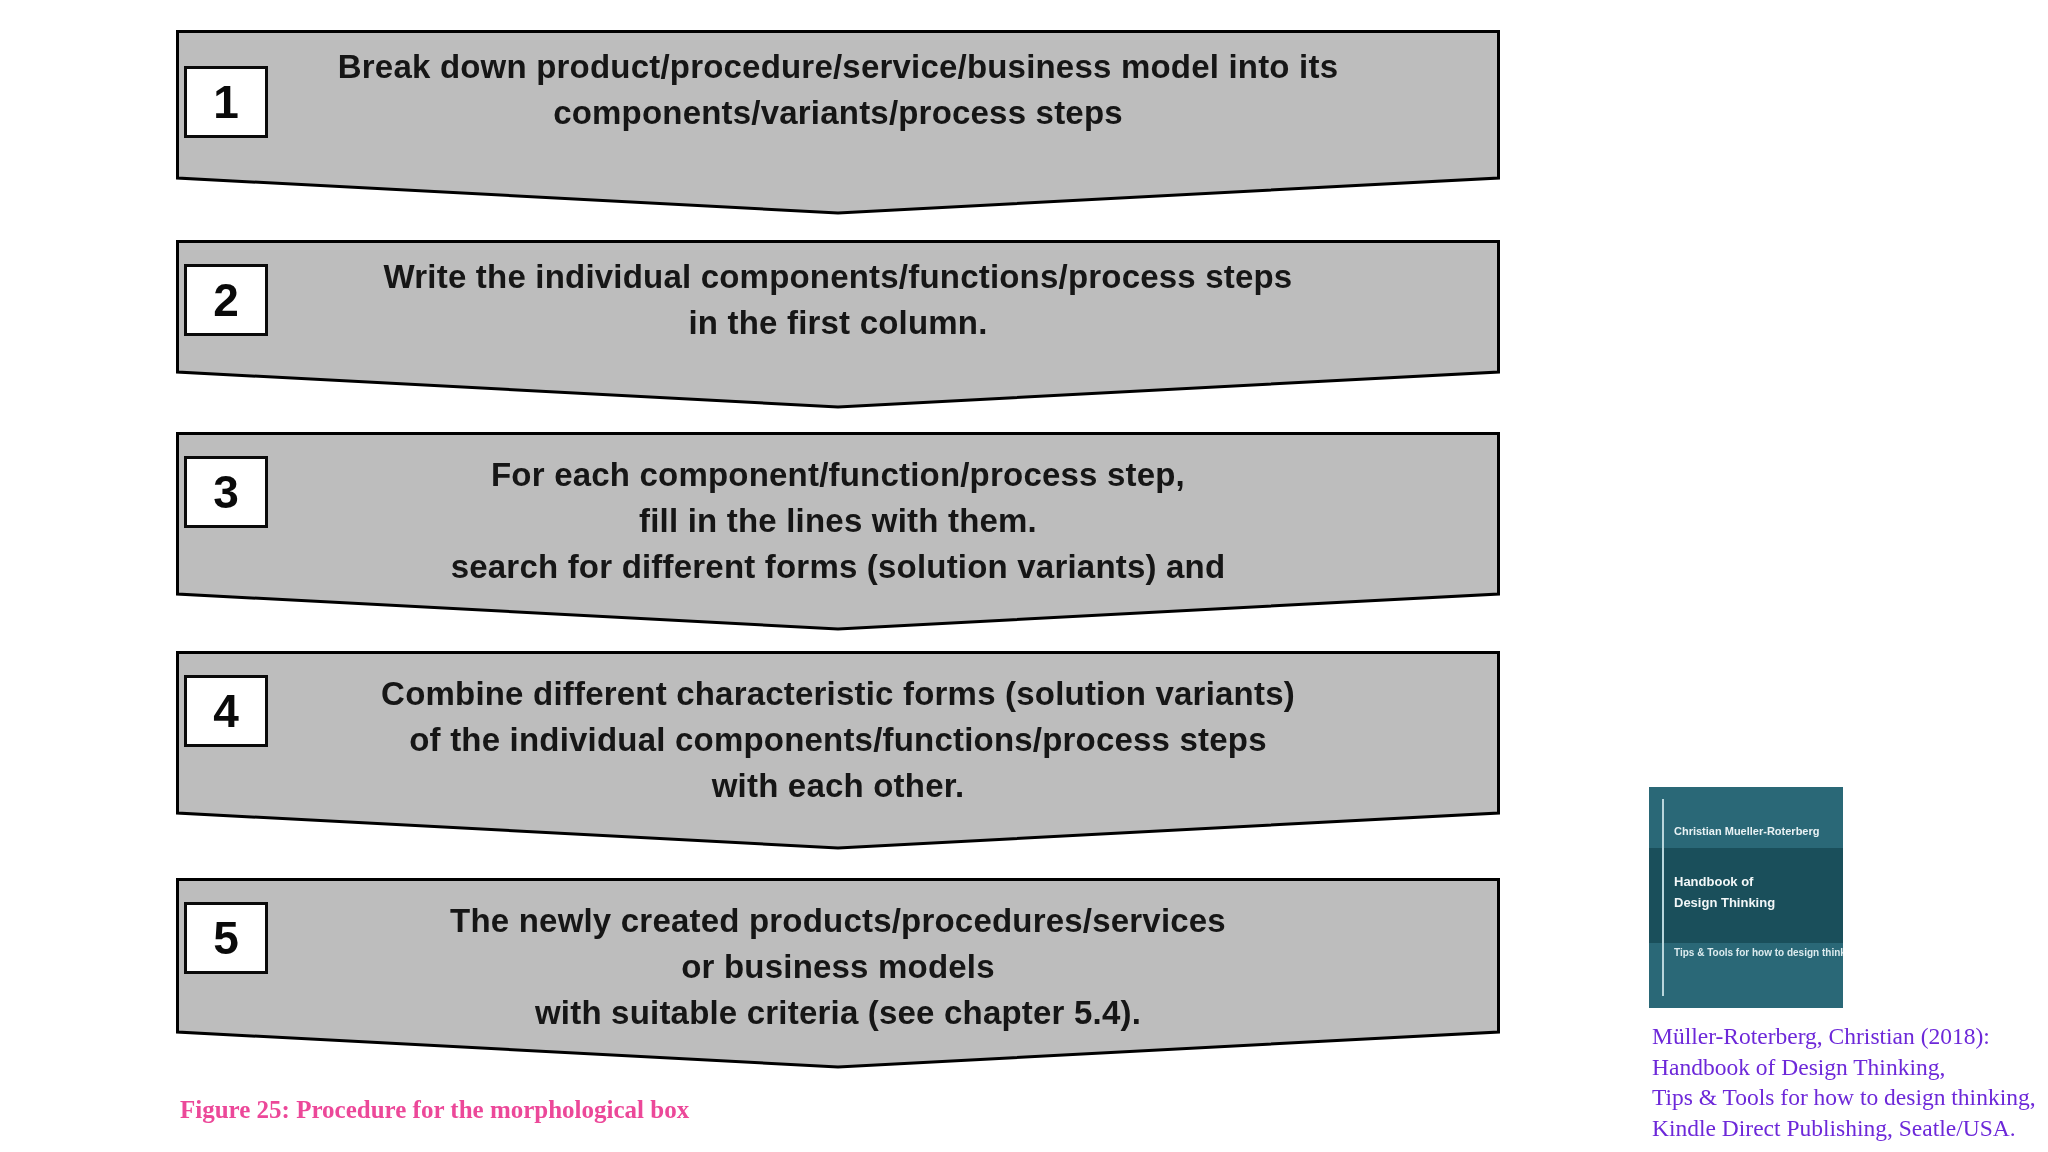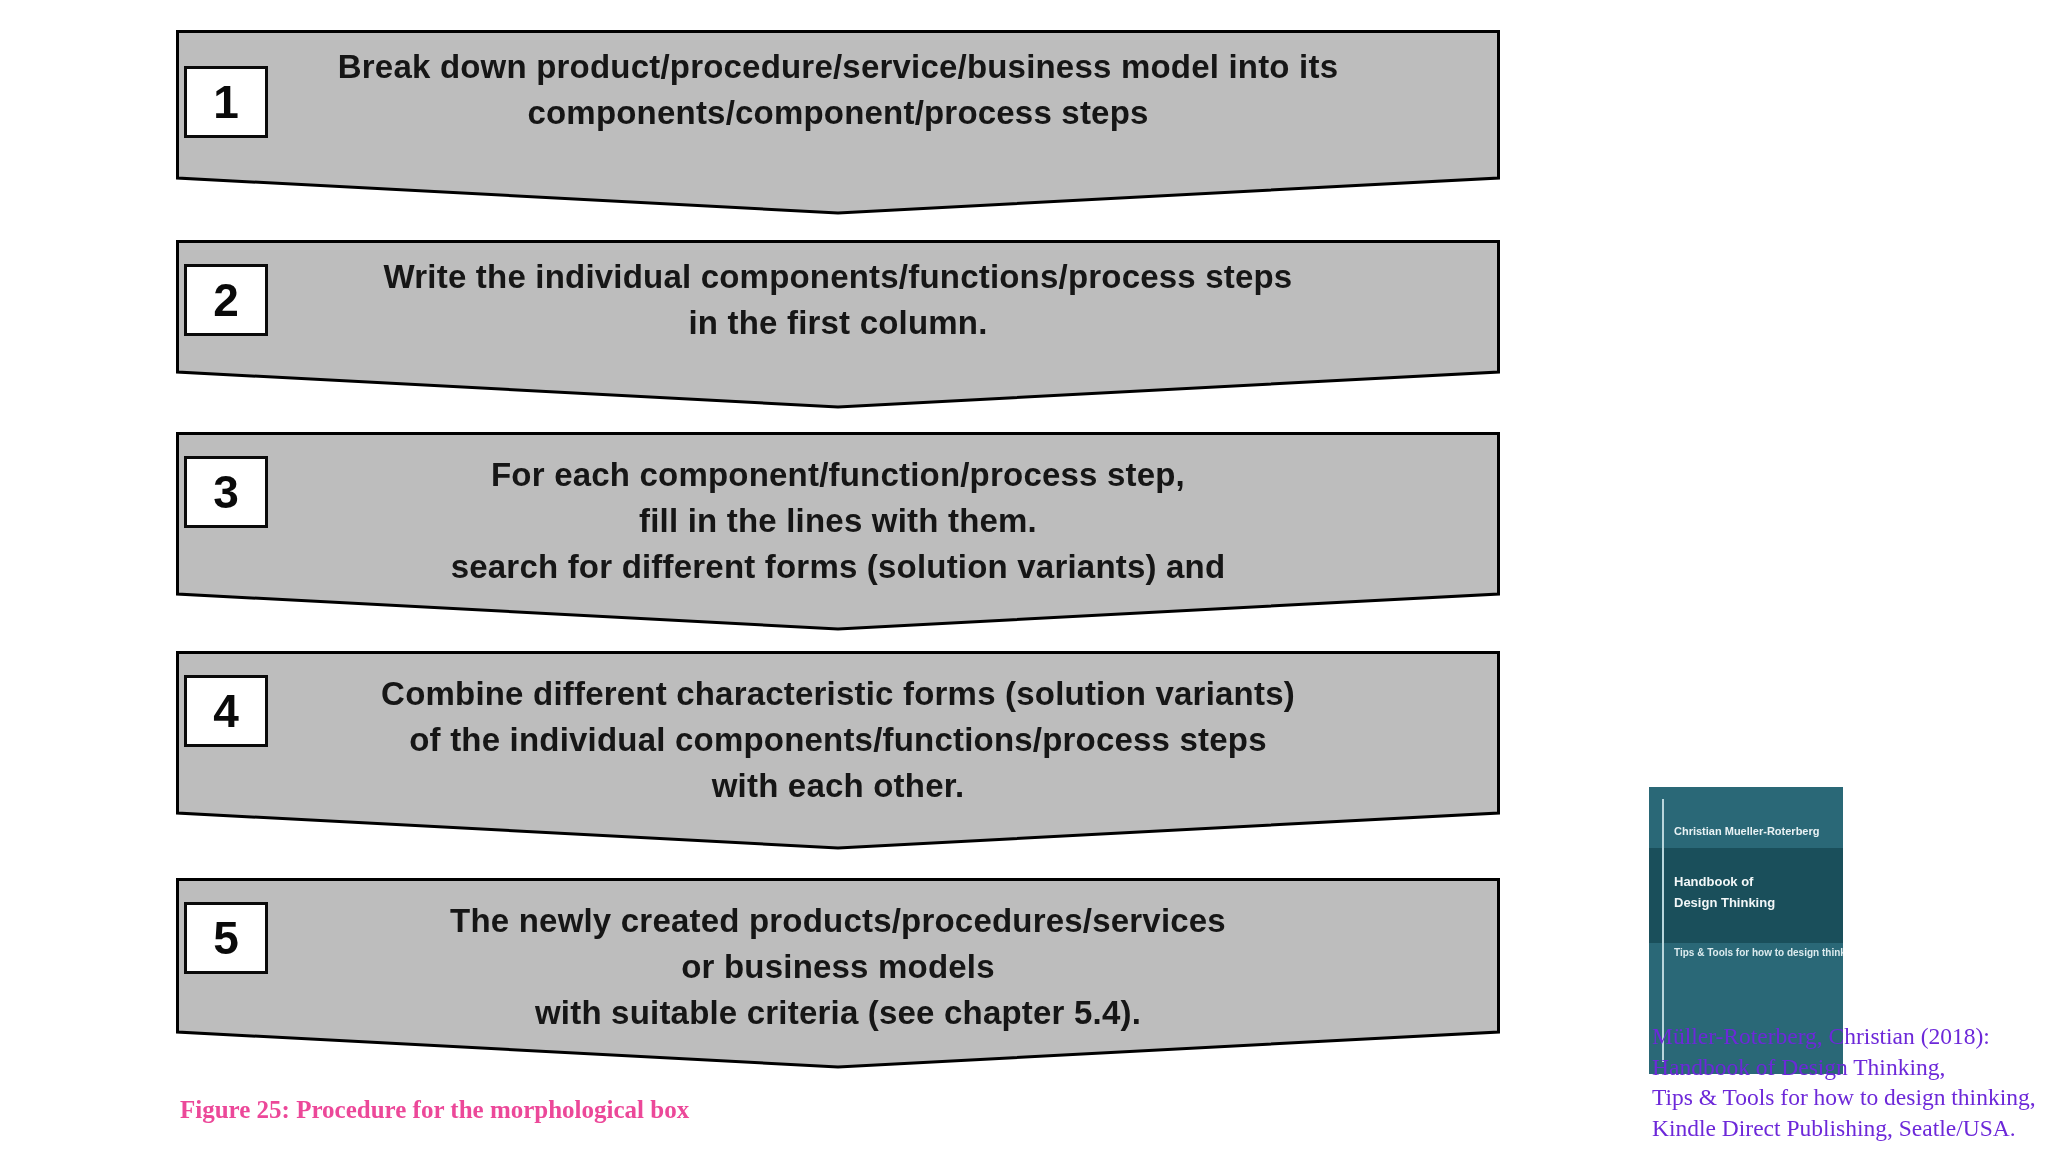--- a/index.html
+++ b/index.html
@@ -61,21 +61,21 @@
     left:180px;top:1096px;
     font-family:"Liberation Serif",serif;
     font-weight:bold;
     font-size:25px;
     color:#ec4899;
   }
   
   .cover{
     position:absolute;
     left:1649px;top:787px;
-    width:194px;height:287px;
+    width:194px;height:221px;
     background:var(--cover-bg,#2a6877);
     overflow:hidden;
   }
   .cover .band{
     position:absolute;
     left:0;top:61px;width:100%;height:95px;
     background:var(--cover-band,#1a4f5b);
   }
   .cover .spine-line{
     position:absolute;
@@ -120,21 +120,21 @@
 
   <div class="step s1">
     <svg viewBox="0 0 1324 185" preserveAspectRatio="none" aria-hidden="true">
       <polygon points="1.5,1.5 1322.5,1.5 1322.5,148 662,183 1.5,148"></polygon>
     </svg>
     <div class="num">
         <span>1</span>
       </div>
     <div class="stext">
       <div>Break down product/procedure/service/business model into its</div>
-      <div>components/component/process steps</div>
+      <div>components/variants/process steps</div>
     </div>
   </div>
 
   <div class="step s2">
     <svg viewBox="0 0 1324 169" preserveAspectRatio="none" aria-hidden="true">
       <polygon points="1.5,1.5 1322.5,1.5 1322.5,132 662,167 1.5,132"></polygon>
     </svg>
     <div class="num">
         <span>2</span>
       </div>

